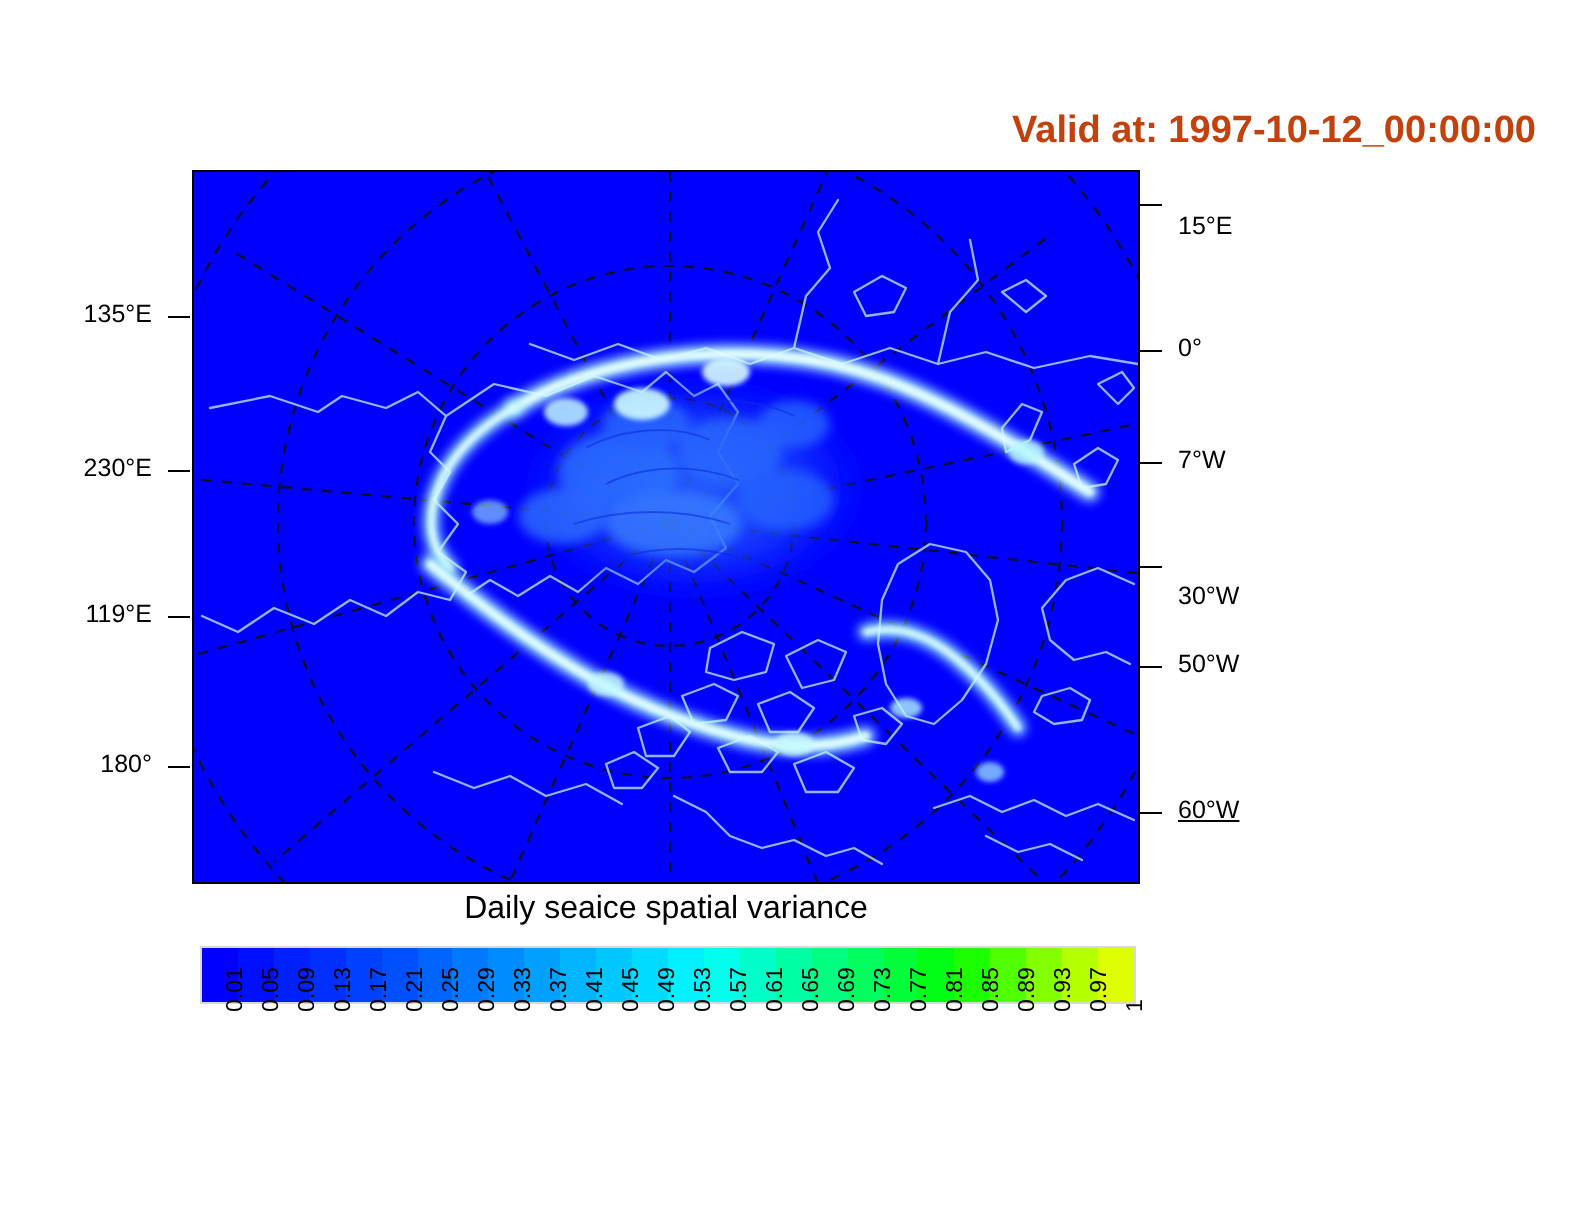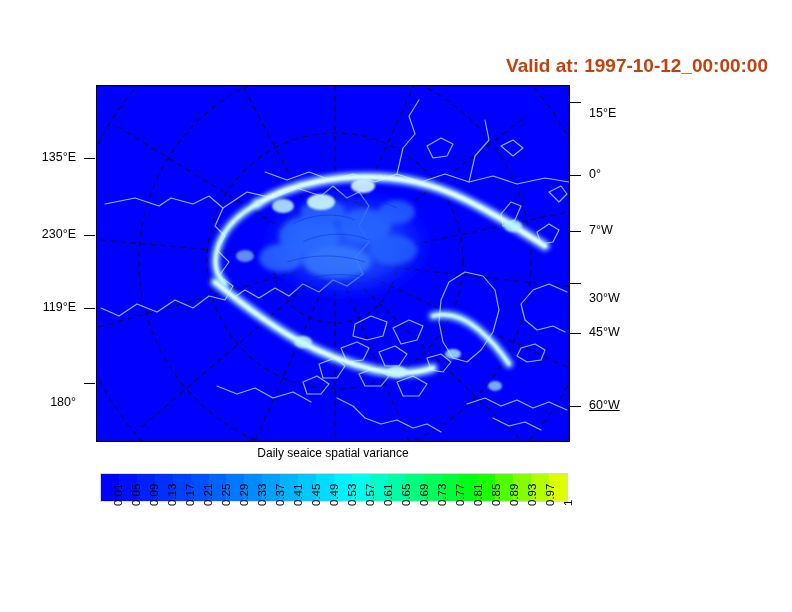--- a/index.html
+++ b/index.html
@@ -61,21 +61,21 @@
     width: 11px;
   }
 
   
   #caption {
     position: absolute;
     left: 96px;
     top: 446px;
     width: 474px;
     text-align: center;
-    font-size: 12px;
+    font-size: 16px;
     color: #000000;
     white-space: nowrap;
   }
 
   
   #colorbar {
     position: absolute;
     left: 100px;
     top: 473px;
     width: 468px;
@@ -267,37 +267,37 @@
 
 <div class="tick-label left" style="left:10px; top:151px; width:66px;">135°E</div>
 <div class="tick-mark" style="left:84px; top:158px;"></div>
 
 <div class="tick-label left" style="left:10px; top:228px; width:66px;">230°E</div>
 <div class="tick-mark" style="left:84px; top:235px;"></div>
 
 <div class="tick-label left" style="left:10px; top:301px; width:66px;">119°E</div>
 <div class="tick-mark" style="left:84px; top:308px;"></div>
 
-<div class="tick-label left" style="left:10px; top:396px; width:66px;">180°</div>
+<div class="tick-label left" style="left:10px; top:376px; width:66px;">180°</div>
 <div class="tick-mark" style="left:84px; top:383px;"></div>
 
 <div class="tick-mark" style="left:570px; top:102px;"></div>
 <div class="tick-label right" style="left:589px; top:107px;">15°E</div>
 
 <div class="tick-mark" style="left:570px; top:175px;"></div>
 <div class="tick-label right" style="left:589px; top:168px;">0°</div>
 
 <div class="tick-mark" style="left:570px; top:231px;"></div>
 <div class="tick-label right" style="left:589px; top:224px;">7°W</div>
 
 <div class="tick-mark" style="left:570px; top:283px;"></div>
 <div class="tick-label right" style="left:589px; top:276px;margin-top:16px;">30°W</div>
 
 <div class="tick-mark" style="left:570px; top:333px;"></div>
-<div class="tick-label right" style="left:589px; top:326px;">45°W</div>
+<div class="tick-label right" style="left:589px; top:326px;">50°W</div>
 
 <div class="tick-mark" style="left:570px; top:406px;"></div>
 <div class="tick-label right" style="left:589px; top:399px;text-decoration:underline;">60°W</div>
 
 <div id="caption">Daily seaice spatial variance</div>
 
 <div id="colorbar">
     <div class="swatch" style="background: rgb(0, 0, 255);"></div>
     <div class="swatch" style="background: rgb(0, 16, 255);"></div>
     <div class="swatch" style="background: rgb(0, 32, 255);"></div>

